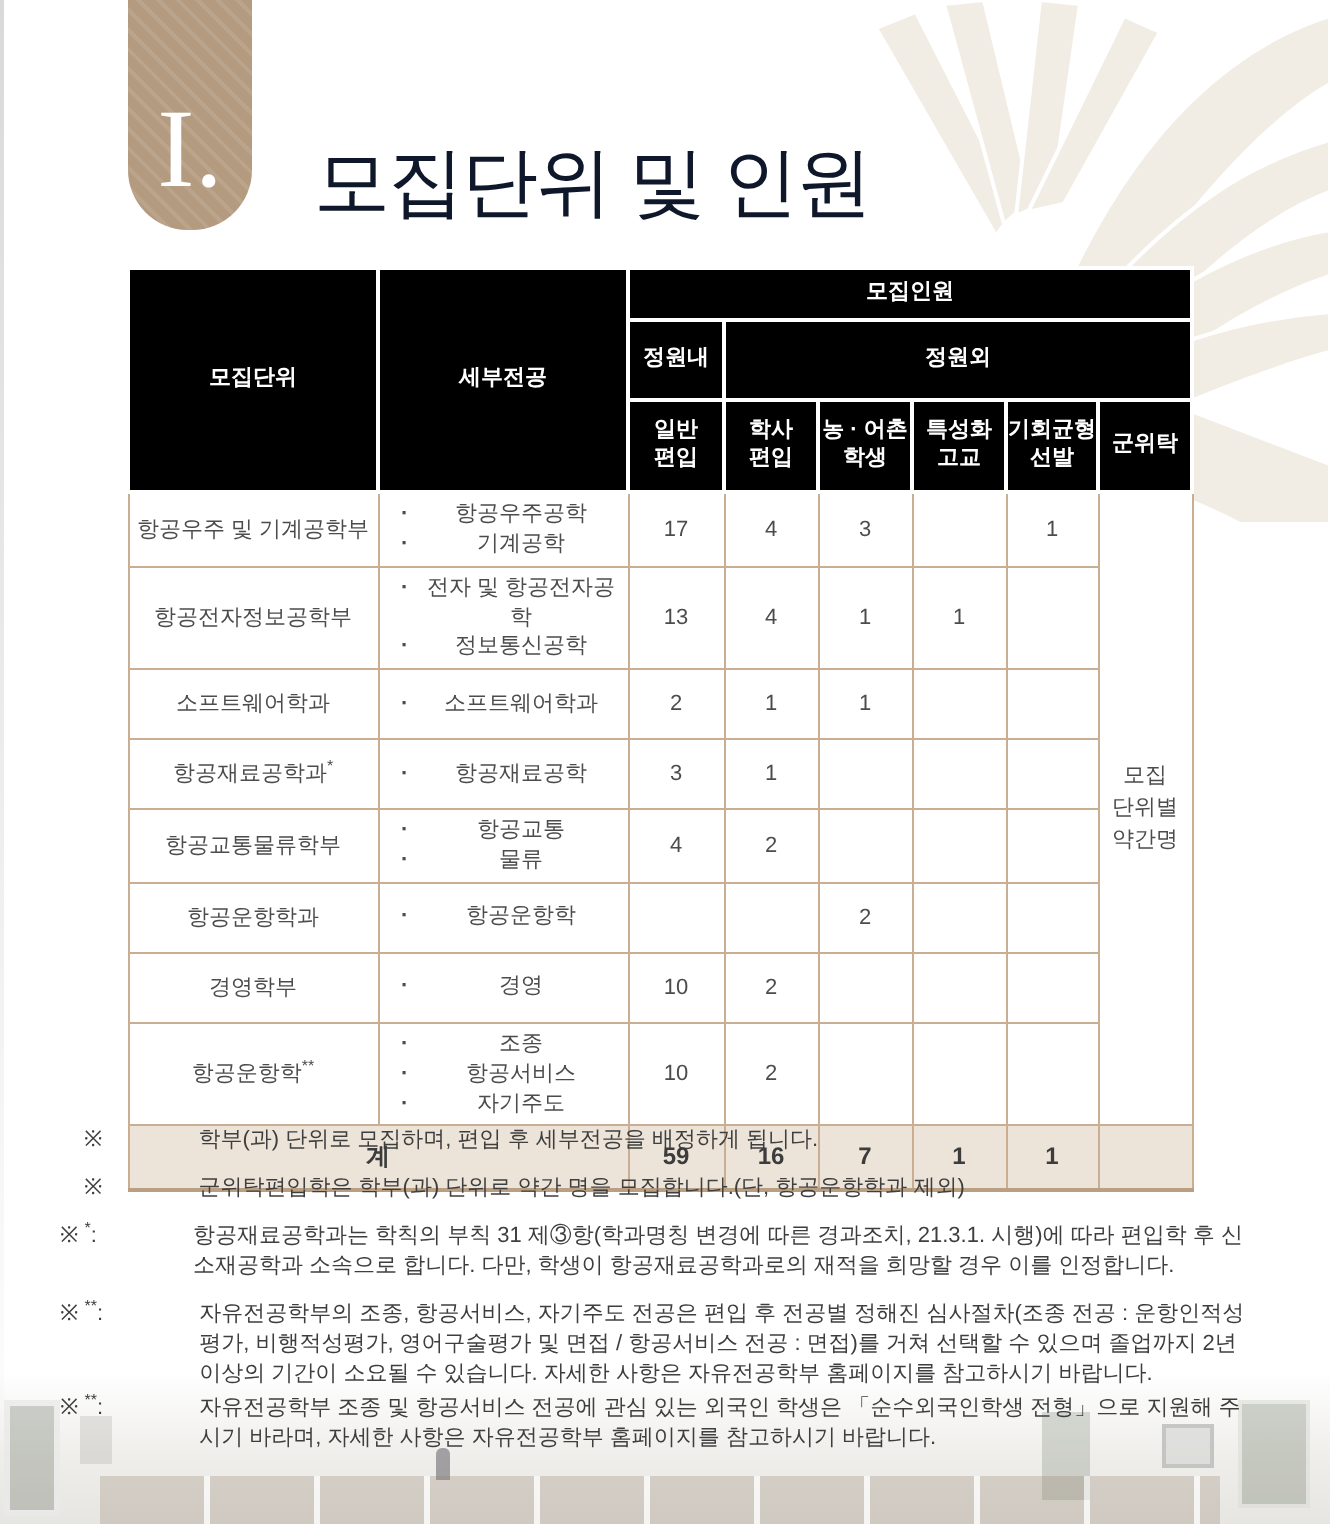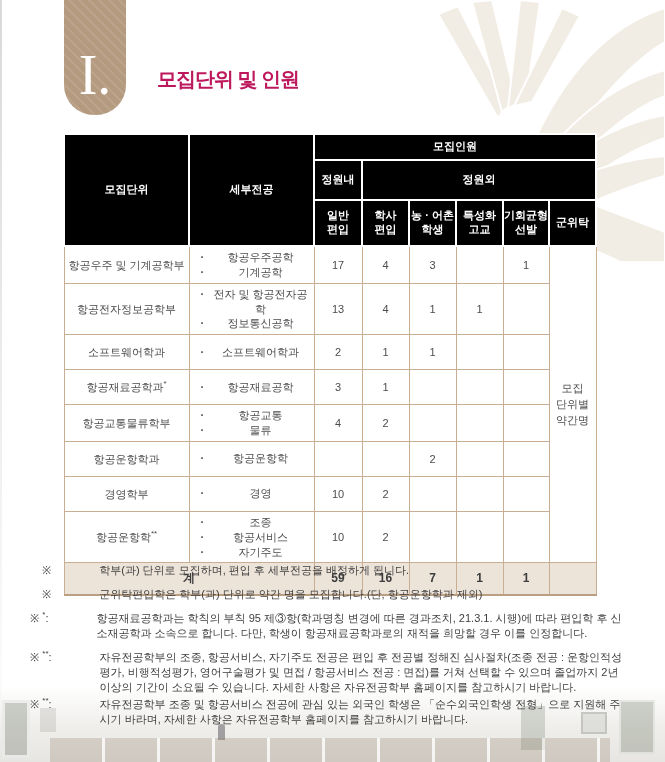--- a/index.html
+++ b/index.html
@@ -22,21 +22,21 @@
       rgba(255,255,255,0.10) 0 2px, rgba(255,255,255,0) 2px 7px);
     border-radius:0 0 30px 30px; z-index:2;
   }
   .badge-num {
     position:absolute; left:0; right:0; bottom:12px; text-align:center;
     font-family:"Liberation Serif", serif; font-size:56px; line-height:1;
     color:#ffffff; font-weight:400;
   }
   .page-title {
     position:absolute; left:157px; top:66px; z-index:2;
-    font-size:20px; font-weight:bold; color:#be185d; letter-spacing:-1px;
+    font-size:38px; font-weight:normal; color:#0f172a; letter-spacing:-1px;
   }
 
   
   table.recruit {
     position:absolute; left:63px; top:133px; width:532px; z-index:1;
     border-collapse:collapse; table-layout:fixed;
     border-bottom:2px solid #bb9f82;
   }
   .recruit th {
     background:#000000; color:#ffffff; font-size:11px; font-weight:bold;
@@ -271,21 +271,21 @@
     <div class="fn indent">
       <span class="fn-lead"><span>※</span><sup></sup><span></span></span>
       <div class="fn-text">학부(과) 단위로 모집하며, 편입 후 세부전공을 배정하게 됩니다.</div>
     </div>
     <div class="fn indent">
       <span class="fn-lead"><span>※</span><sup></sup><span></span></span>
       <div class="fn-text">군위탁편입학은 학부(과) 단위로 약간 명을 모집합니다.(단, 항공운항학과 제외)</div>
     </div>
     <div class="fn">
       <span class="fn-lead"><span>※</span>&nbsp;<sup>*</sup><span>:</span></span>
-      <div class="fn-text">항공재료공학과는 학칙의 부칙 95 제③항(학과명칭 변경에 따른 경과조치, 21.3.1. 시행)에 따라 편입학 후 신소재공학과 소속으로 합니다. 다만, 학생이 항공재료공학과로의 재적을 희망할 경우 이를 인정합니다.</div>
+      <div class="fn-text">항공재료공학과는 학칙의 부칙 31 제③항(학과명칭 변경에 따른 경과조치, 21.3.1. 시행)에 따라 편입학 후 신소재공학과 소속으로 합니다. 다만, 학생이 항공재료공학과로의 재적을 희망할 경우 이를 인정합니다.</div>
     </div>
     <div class="fn tight">
       <span class="fn-lead"><span>※</span>&nbsp;<sup>**</sup><span>:</span></span>
       <div class="fn-text">자유전공학부의 조종, 항공서비스, 자기주도 전공은 편입 후 전공별 정해진 심사절차(조종 전공 : 운항인적성평가, 비행적성평가, 영어구술평가 및 면접 / 항공서비스 전공 : 면접)를 거쳐 선택할 수 있으며 졸업까지 2년 이상의 기간이 소요될 수 있습니다. 자세한 사항은 자유전공학부 홈페이지를 참고하시기 바랍니다.</div>
     </div>
     <div class="fn">
       <span class="fn-lead"><span>※</span>&nbsp;<sup>**</sup><span>:</span></span>
       <div class="fn-text">자유전공학부 조종 및 항공서비스 전공에 관심 있는 외국인 학생은 「순수외국인학생 전형」으로 지원해 주시기 바라며, 자세한 사항은 자유전공학부 홈페이지를 참고하시기 바랍니다.</div>
     </div>
   </div>

